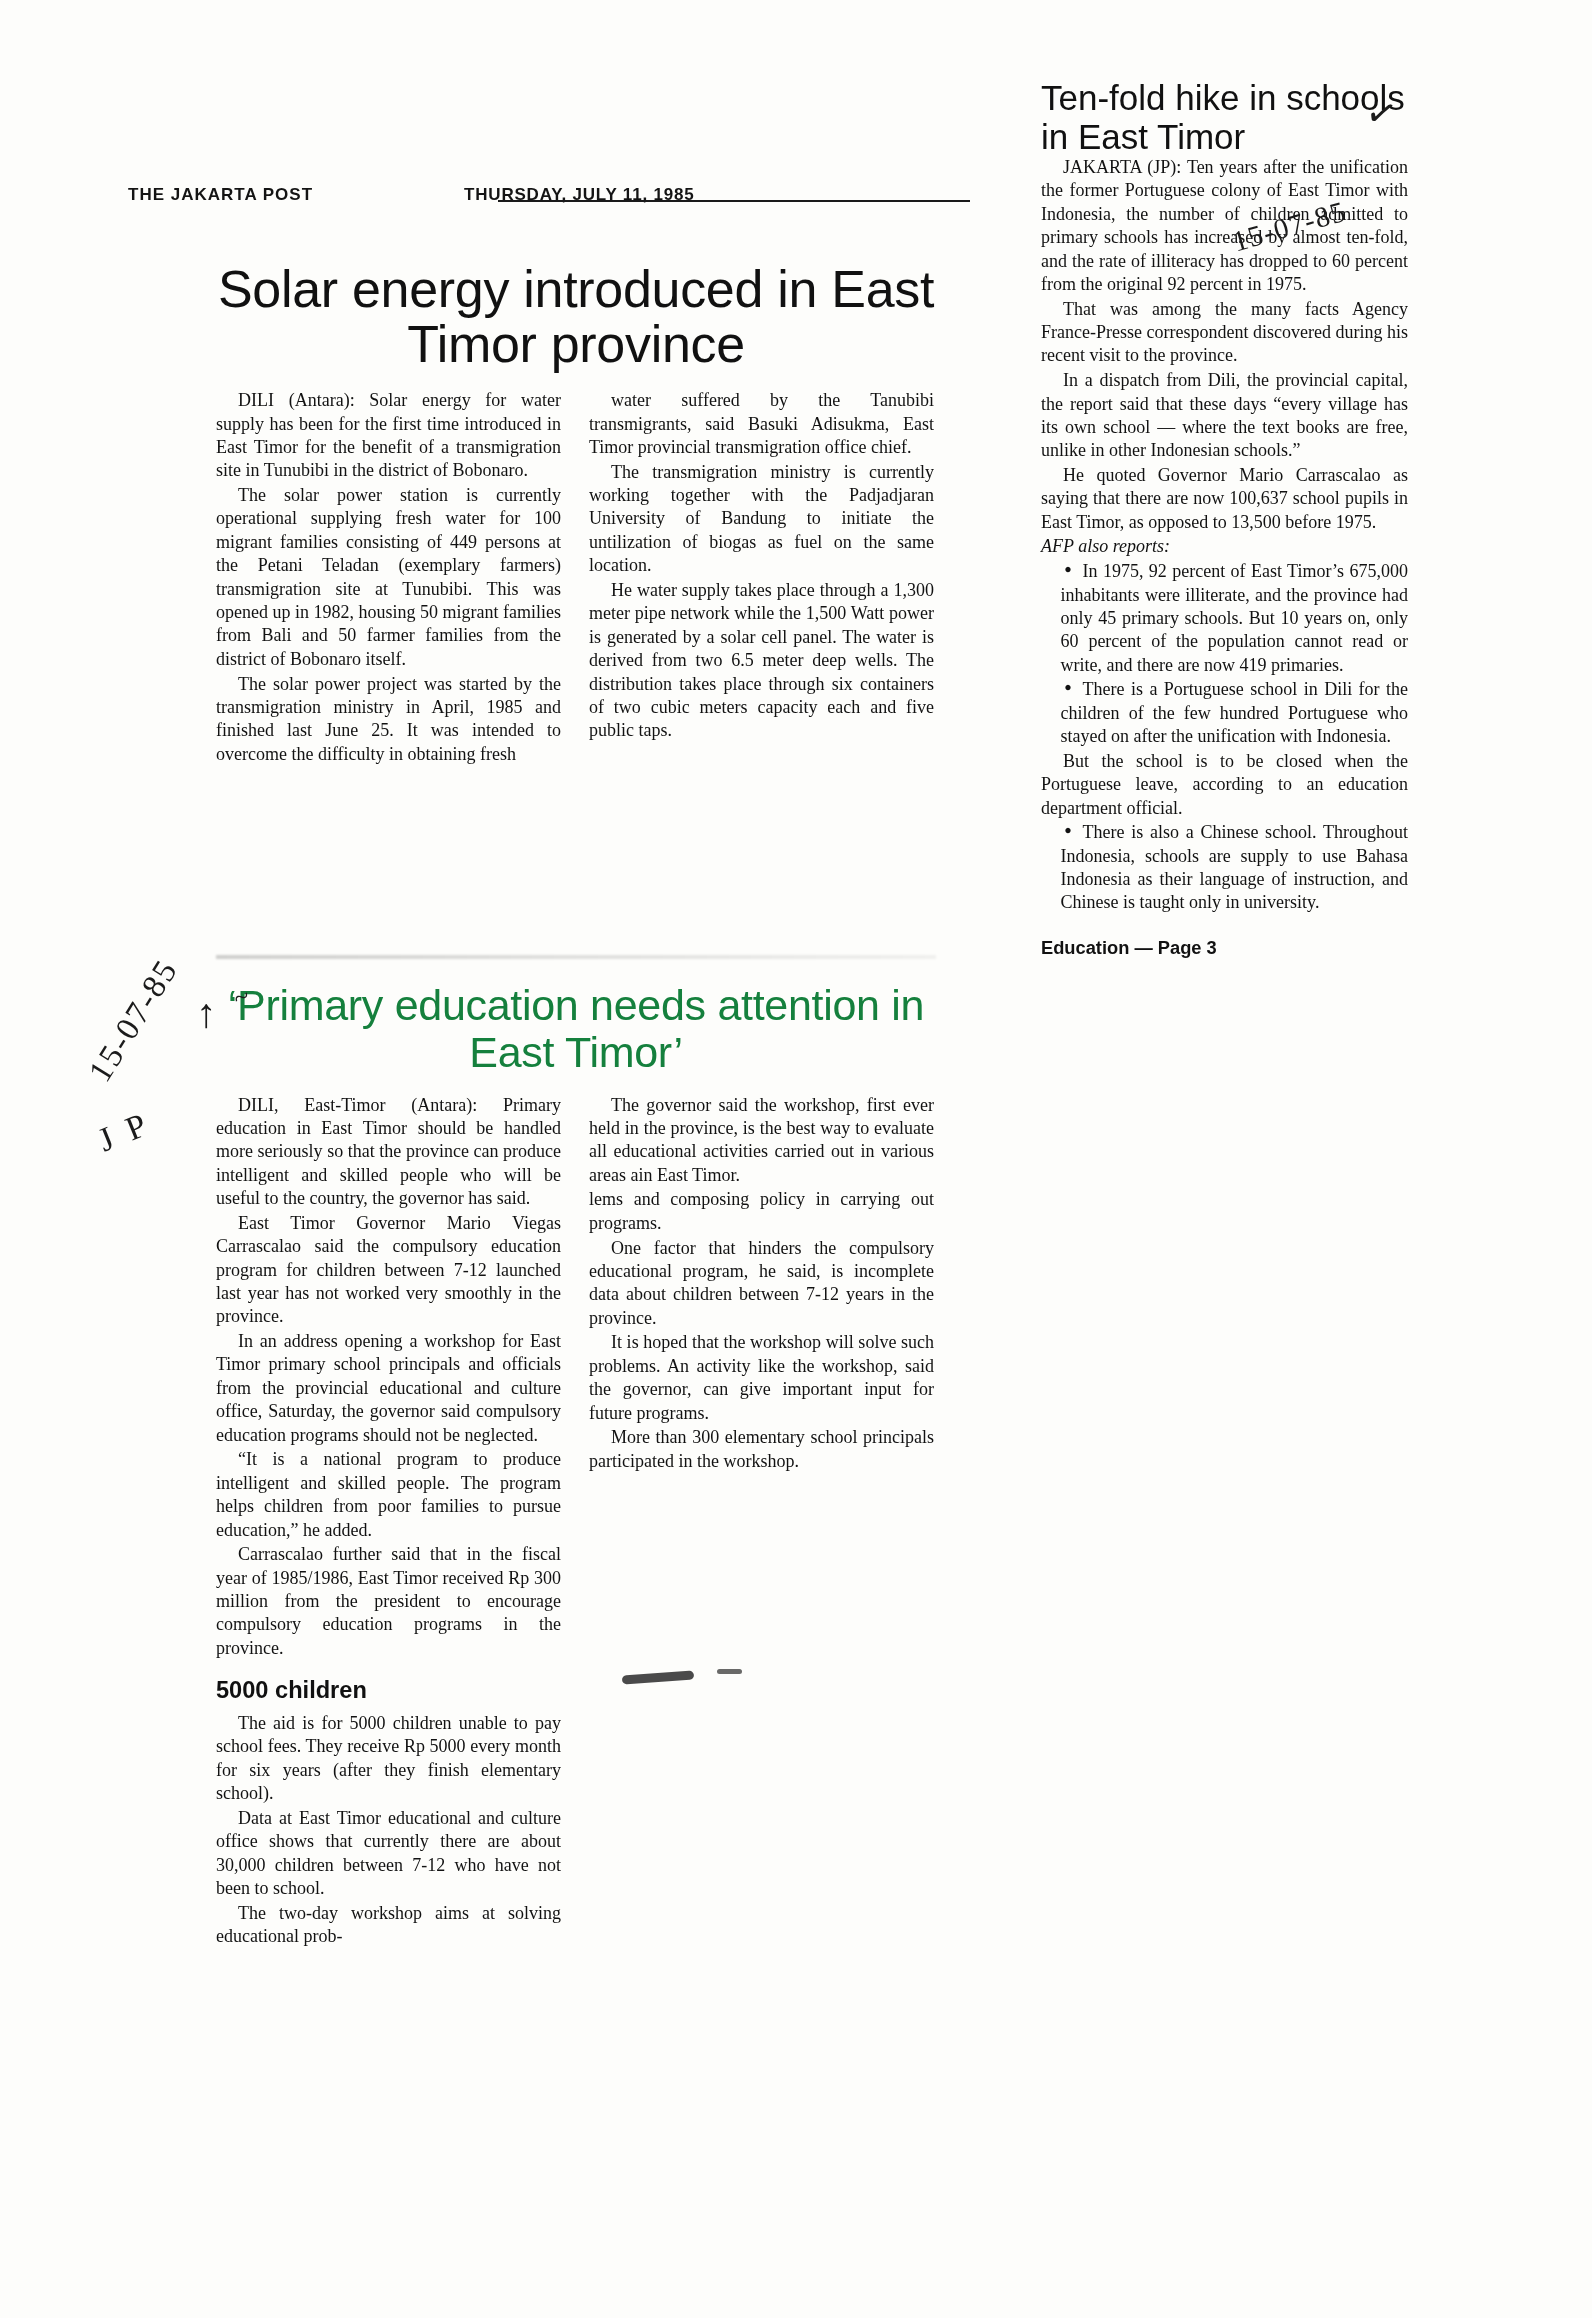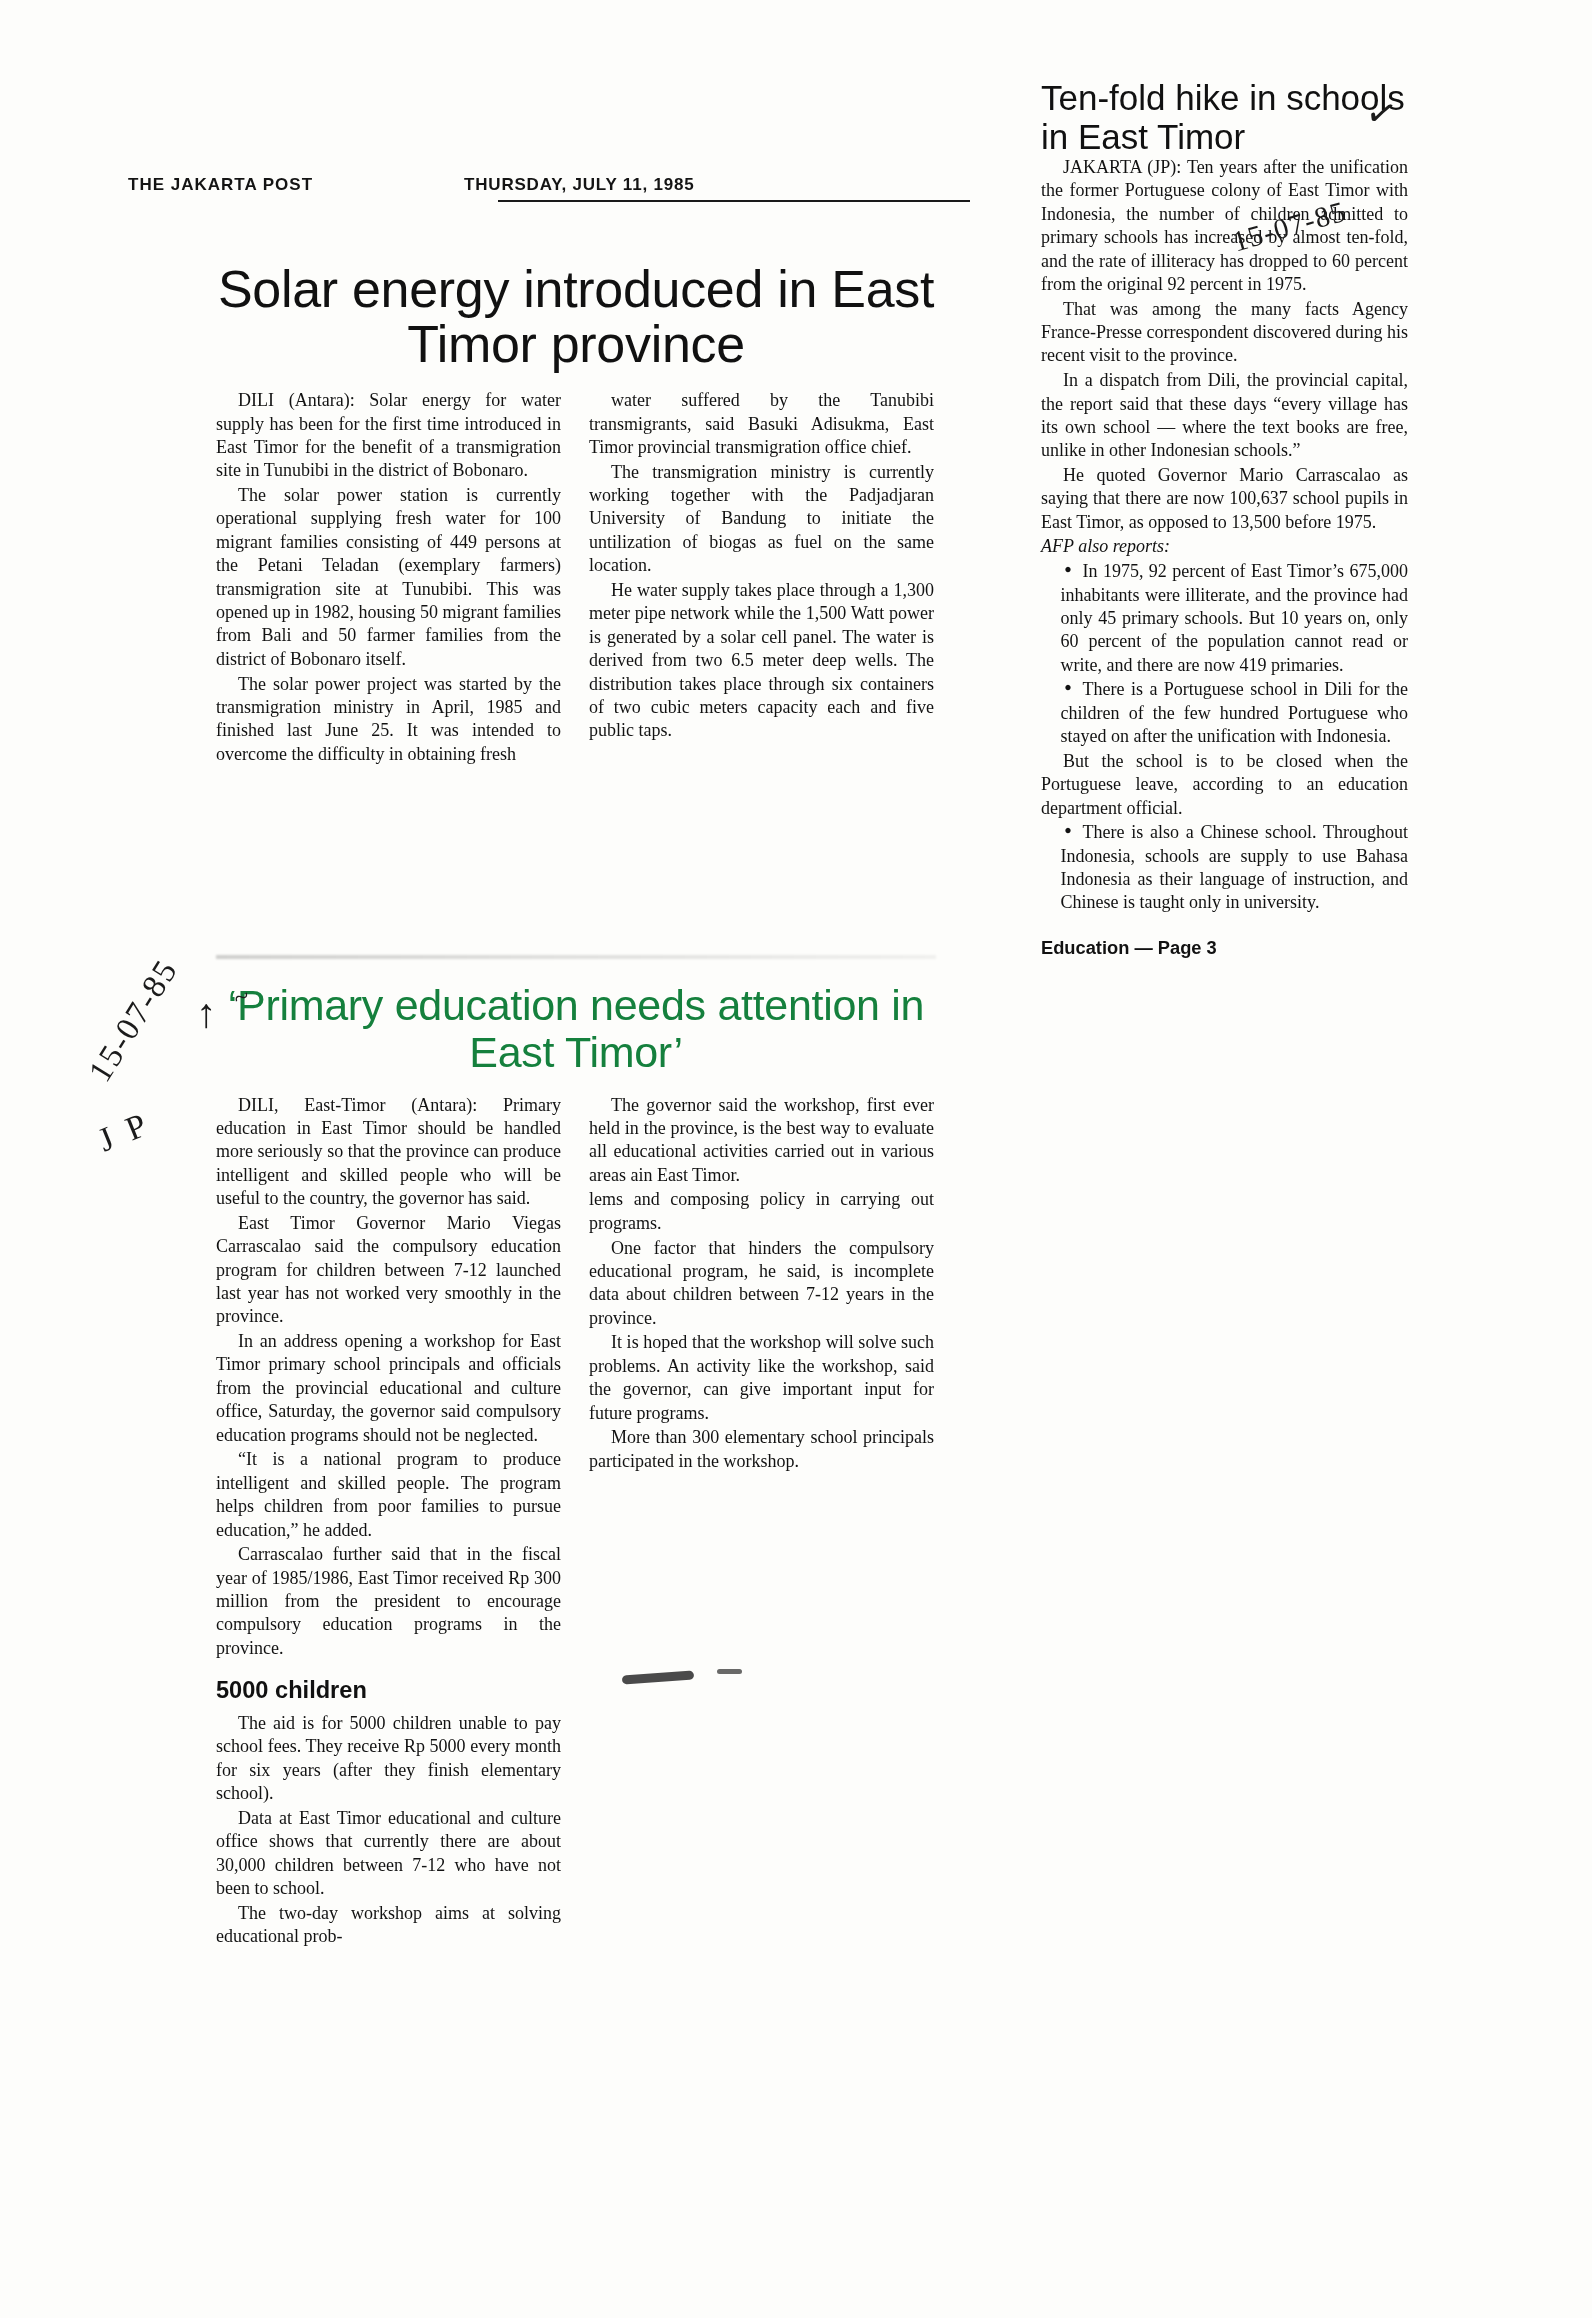--- a/index.html
+++ b/index.html
@@ -17,21 +17,21 @@
   }
   .page {
     position: absolute;
     inset: 0;
     background: #fdfdfb;
   }
 
   
   .masthead {
     position: absolute;
-    top: 175px;
+    top: 185px;
     left: 128px;
     width: 865px;
     display: flex;
     align-items: center;
   }
   .masthead-name {
     font-family: "Liberation Sans", sans-serif;
     font-weight: bold;
     font-size: 17px;
     letter-spacing: 1px;

